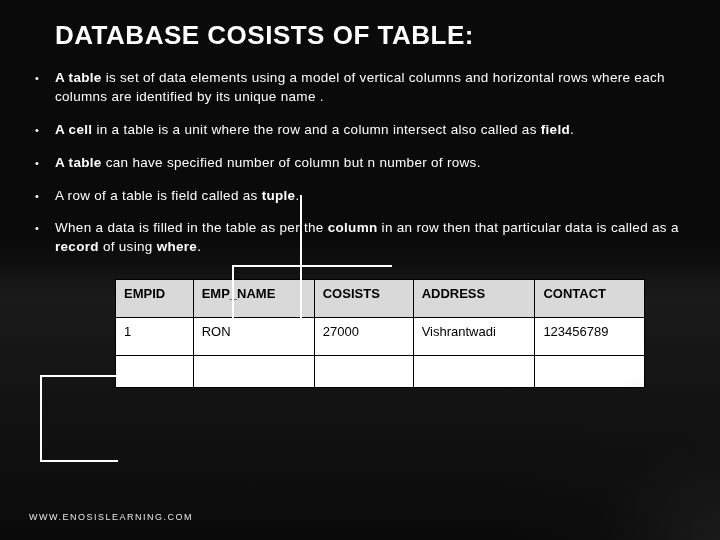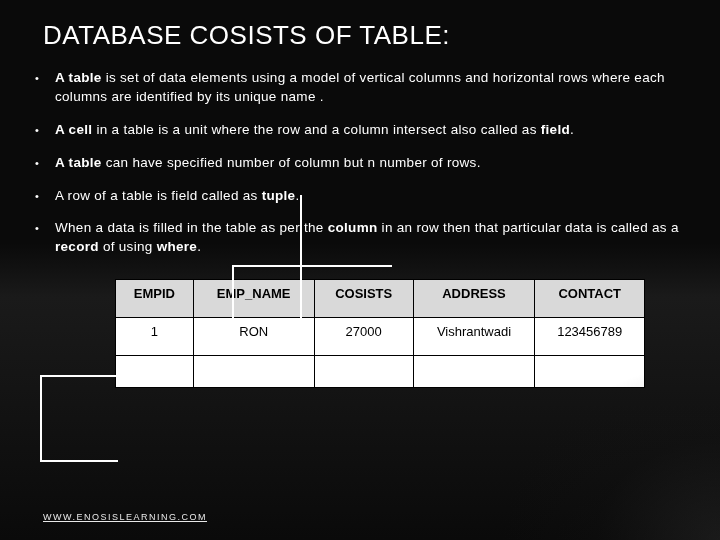--- a/index.html
+++ b/index.html
@@ -12,24 +12,24 @@
     position: relative;
     overflow: hidden;
   }
   .slide {
     padding: 20px 35px 0 35px;
     position: relative;
     height: 100%;
   }
   .title {
     font-size: 26px;
-    font-weight: 400;
+    font-weight: 700;
     letter-spacing: 0.5px;
     margin-bottom: 18px;
-    margin-left: 8px;
+    margin-left: 20px;
   }
   .bullets {
     list-style: none;
     font-size: 13.5px;
     line-height: 1.4;
   }
   .bullets li {
     display: flex;
     margin-bottom: 14px;
   }
@@ -53,42 +53,41 @@
   table {
     border-collapse: collapse;
     width: 100%;
     background: #fff;
     color: #000;
     font-size: 13px;
   }
   th, td {
     border: 1px solid #000;
     padding: 6px 8px;
-    text-align: center;
+    text-align: left;
     vertical-align: top;
     height: 38px;
   }
   th {
     background: #d9d9d9;
     font-weight: bold;
   }
   td {
     background: #fff;
   }
   tr.empty td {
     height: 32px;
   }
   .footer {
     position: absolute;
     bottom: 18px;
-    left: 43px;
+    left: 29px;
     font-size: 9px;
     letter-spacing: 1.5px;
     color: #e8e8e8;
-    text-decoration: underline;
   }
   .decor-shape {
     position: absolute;
     right: 0;
     bottom: 0;
     width: 220px;
     height: 180px;
     background: radial-gradient(ellipse at 100% 100%, rgba(50,50,50,0.4) 0%, rgba(20,20,20,0.2) 40%, transparent 70%);
     pointer-events: none;
   }

